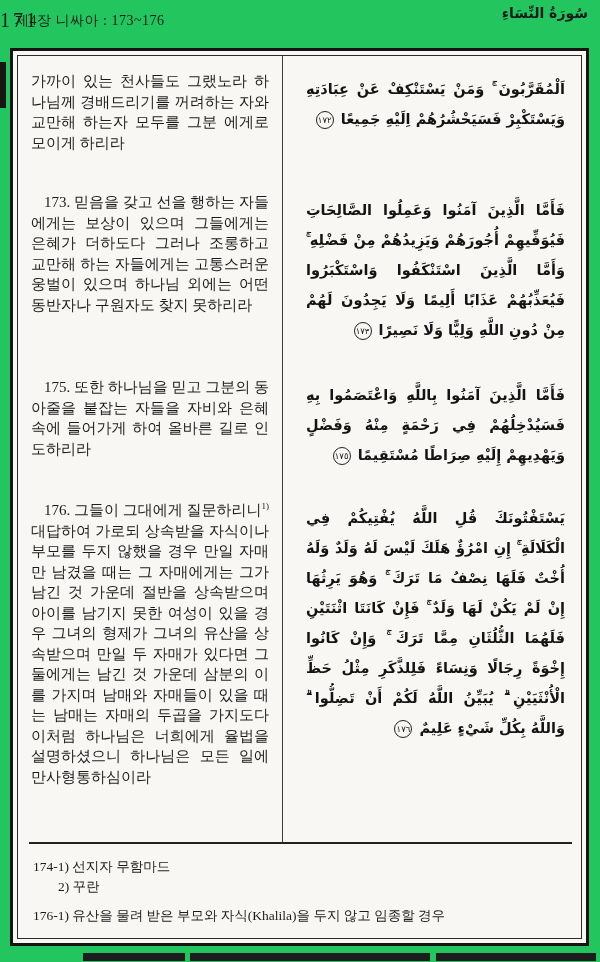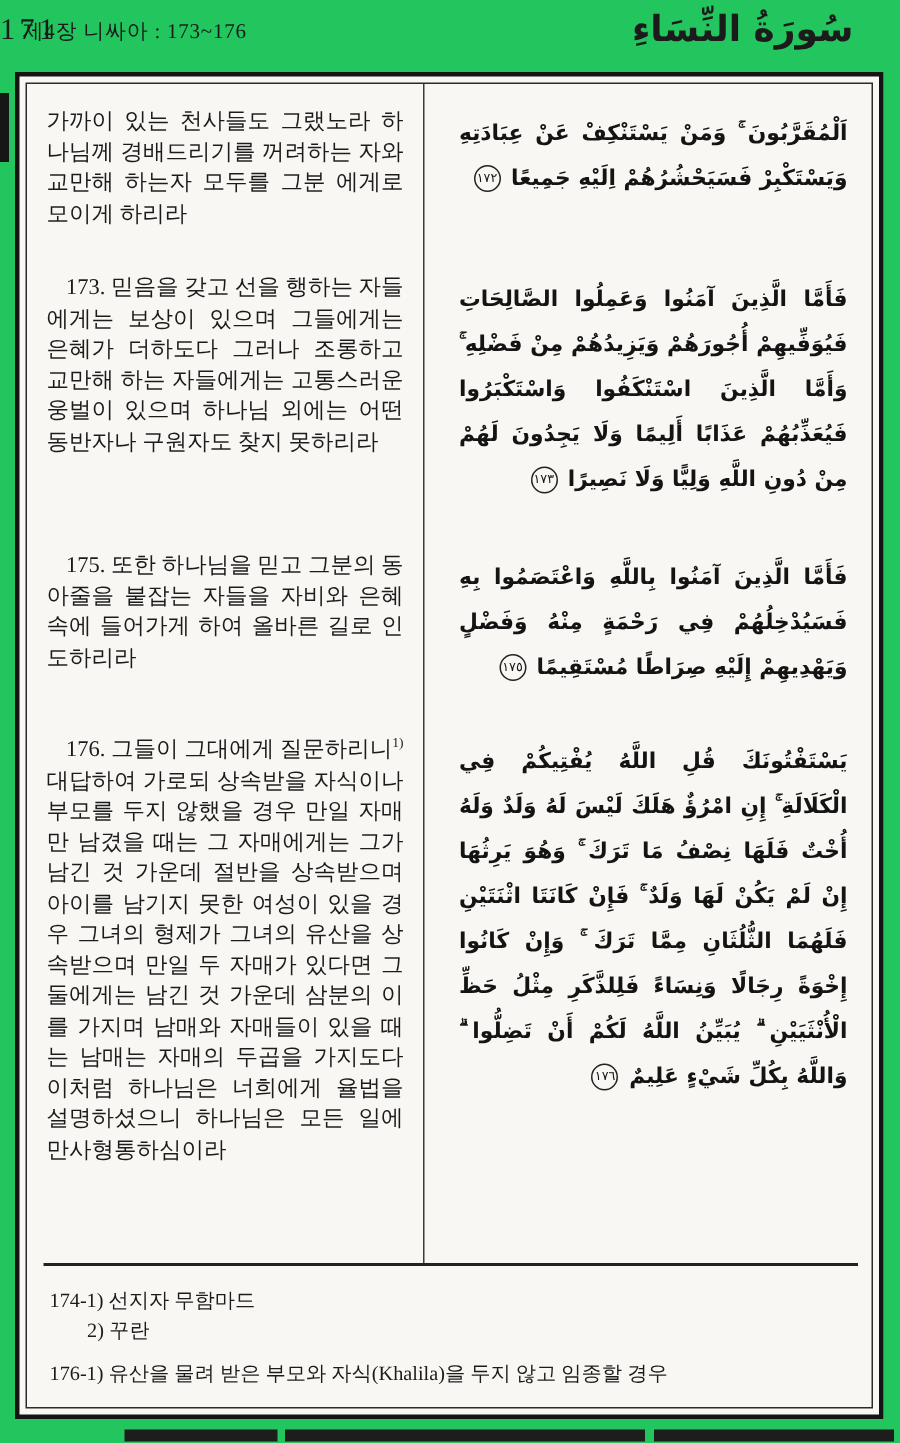--- a/index.html
+++ b/index.html
@@ -7,34 +7,34 @@
     position: relative;
     width: 600px; height: 962px;
     background: #22c55e;
     color: #1b1b1b;
     font-family: "Liberation Serif", serif;
     overflow: hidden;
   }
   
   .hdr-left  { position:absolute; left:15px; top:12px; font-size:14px; letter-spacing:.5px; }
   .hdr-center{ position:absolute; left:0; right:0; top:9px; font-size:20px; letter-spacing:3px; }
-  .hdr-right { position:absolute; right:31px; top:5px; font-size:24px; font-weight:bold;
+  .hdr-right { position:absolute; right:12px; top:5px; font-size:14px; font-weight:bold;
                font-family:"DejaVu Sans", sans-serif; direction:rtl; }
   
   .art-left  { position:absolute; left:0; top:62px; width:6px; height:46px; background:#161616; }
   .art-bottom{ position:absolute; top:953px; height:8px; background:#1d1d1d; }
   
   .frame { position:absolute; left:10px; top:48px; width:579px; height:898px;
            border:3px solid #141414; box-sizing:border-box; background:#f8f7f3; }
   .frame-inner { position:absolute; top:4px; left:4px; right:4px; bottom:4px;
                  border:1px solid #2b2b2b; display:flex; flex-direction:column; }
   .cols { flex:1; position:relative; padding-top:15px; min-height:0; }
   .divider { position:absolute; left:264px; top:0; bottom:0; width:1px; background:#3c3c3c; }
   .row { display:flex; align-items:flex-start; }
-  .row.mb1{ margin-bottom:29px; } .row.mb2{ margin-bottom:32px; }
+  .row.mb1{ margin-bottom:39px; } .row.mb2{ margin-bottom:32px; }
   .row.mb3{ margin-bottom:34px; } .row.mb4{ margin-bottom:30px;justify-content:space-between; }
   .kor { width:264px; box-sizing:border-box; padding:0 13px 0 13px;
          font-size:15px; line-height:20.5px; text-align:justify; word-break:break-all; }
   .kor.num { text-indent:13px; }
   .kor sup { font-size:9px; line-height:0; }
   .arab { flex:1; box-sizing:border-box; padding:3px 16px 0 24px;
           direction:rtl; text-align:justify;
           font-family:"DejaVu Sans", sans-serif; font-weight:bold;
           font-size:14.5px; line-height:30px; color:#141414; }
   .ayah { display:inline-block; width:16px; height:16px; border:1px solid #222; border-radius:50%;

